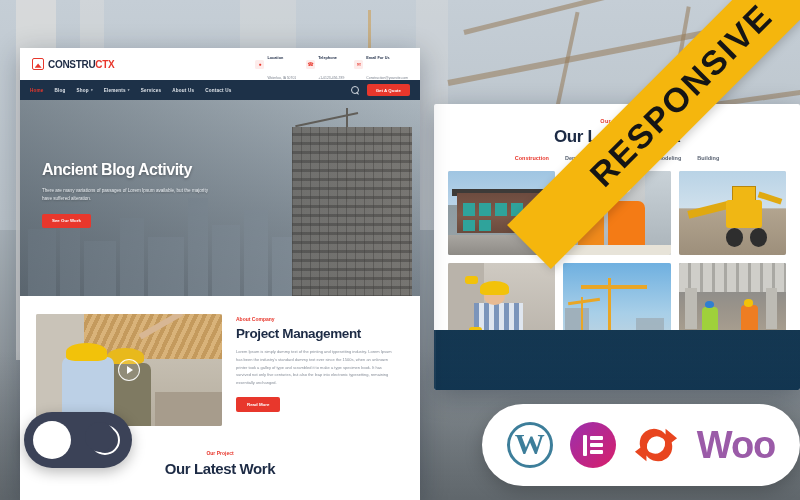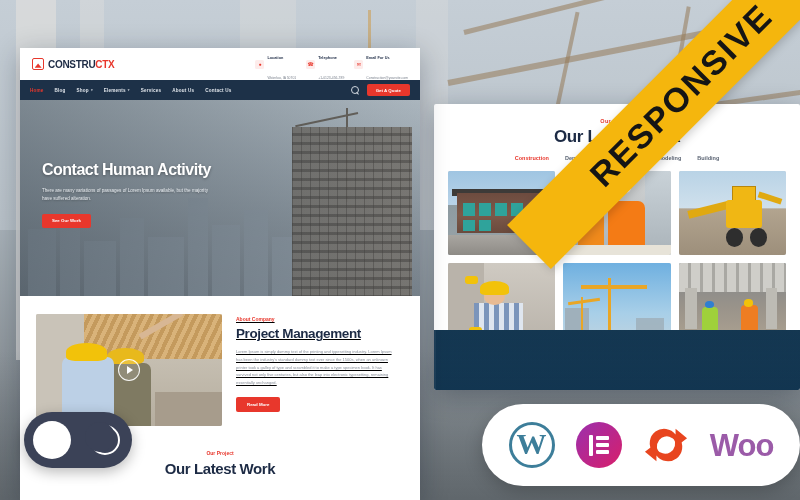--- a/index.html
+++ b/index.html
@@ -290,21 +290,21 @@
     width: 22px; height: 22px; border-radius:50%;
     border: 1.6px solid rgba(255,255,255,.92);
     background: rgba(255,255,255,.14);
     display:flex; align-items:center; justify-content:center;
   }
   .play::after {
     content:""; width:0; height:0; margin-left:2px;
     border-left: 6px solid #fff;
     border-top: 4px solid transparent; border-bottom: 4px solid transparent;
   }
-  .about-txt { padding-top: 2px; text-decoration: underline; }
+  .about-txt { padding-top: 2px; }
   .about-eyebrow { color:#e8372c; font-size:5px; font-weight:700; margin-bottom:4px; }
   .about-h2 { color:#1d2b45; font-size:13.5px; font-weight:800; letter-spacing:-.4px; margin-bottom:7px; }
   .about-p { color:#868d98; font-size:4px; line-height:1.95; max-width:158px; }
   .btn-read {
     display:inline-block; background:#e8372c; color:#fff; font-size:4.4px;
     font-weight:700; padding:5px 11px; border-radius:2px; margin-top:10px;
   }
 
   
   .bottom-sec { text-align:center; padding-top: 24px; }
@@ -348,21 +348,21 @@
   .el {
     width: 46px; height: 46px; border-radius:50%;
     background: linear-gradient(135deg,#9b2fae 0%, #d81f6a 100%);
     display:flex; align-items:center; justify-content:center; gap:3px;
   }
   .el .bar1 { width: 4px; height: 21px; background:#fff; border-radius:1px; }
   .el .bars { display:flex; flex-direction:column; gap:3px; }
   .el .bars span { width: 13px; height: 4px; background:#fff; border-radius:1px; display:block; }
   .loop { width: 46px; height: 44px; }
   .woo {
-    color:#9b5ba8; font-size: 31px; font-weight: 800; letter-spacing: -1px;
+    color:#9b5ba8; font-size: 38px; font-weight: 800; letter-spacing: -1px;
     line-height:1;
   }
 
   
   .ribbon {
     position: absolute; right: -96px; top: 64px;
     width: 430px; height: 62px;
     background: #f5b60d;
     transform: rotate(-45deg);
     display: flex; align-items: center; justify-content: center;
@@ -554,21 +554,21 @@
       <i style="left:48%;width:7%;height:36%;"></i>
       <i style="left:56%;width:6%;height:44%;"></i>
       <i style="left:63%;width:8%;height:30%;"></i>
     </div>
     <div class="hero-crane"></div>
     <div class="hero-tower"></div>
     <div class="hero-ov"></div>
     <div class="hero-body">
       <div class="hero-h1">
         <br>
-        <span>Contact Human Activity</span>
+        <span>Ancient Blog Activity</span>
       </div>
       <div class="hero-p">There are many variations of passages of Lorem Ipsum available, but the majority have suffered alteration.</div>
       <span class="btn-red">See Our Work</span>
     </div>
   </div>
 
   <div class="about">
     <div class="video">
       <div class="v-wall"></div>
       <div class="v-roof"></div>

